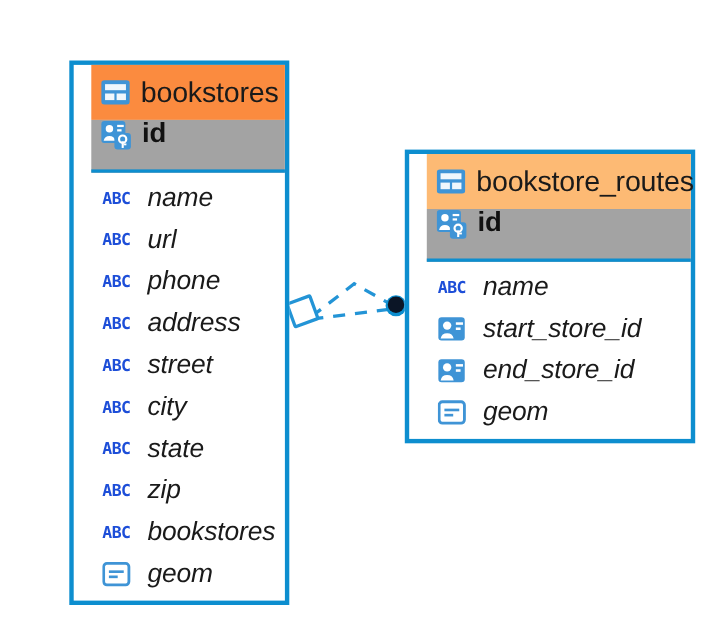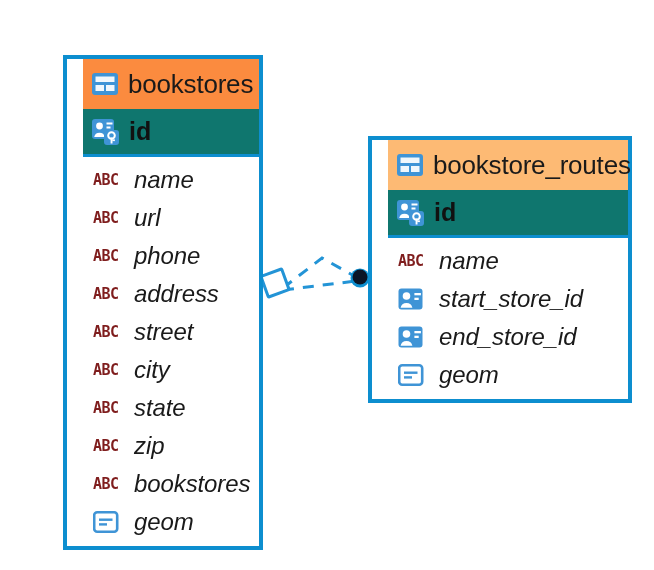--- a/index.html
+++ b/index.html
@@ -31,26 +31,26 @@
     font-size:26px;
     color:#1a1a1a;
     line-height:1;
     white-space:nowrap;
     letter-spacing:-0.2px;
   }
   .header-orange{background:#fb8b3f;}
   .header-gray{background:#fdba74;}
 
   .pk-row{
-    display:flex;align-items:center;gap:9px;
+    display:flex;gap:9px;
     height:48px;
     padding:0 8px 0 9px;
     box-sizing:border-box;
     border-bottom:3px solid #0d8ecf;
-    background:#0f766e;
+    background:#a3a3a3;
   }
   .pk-row .fname{
     font-size:25px;font-weight:bold;color:#111;
     line-height:1;white-space:nowrap;
   }
 
   .fields{padding:4px 0 5px 0;}
   .field-row{
     display:flex;align-items:center;gap:9px;
     height:38px;
@@ -62,21 +62,21 @@
     white-space:nowrap;letter-spacing:-0.1px;font-style:italic;
   }
 
   
   .icon{flex:0 0 auto;display:block;}
   .icon svg{display:block;}
   .abc{
     flex:0 0 auto;
     font-family:"DejaVu Sans Mono","Liberation Mono",monospace;
     font-size:15px;font-weight:bold;
-    color:#7f1d1d;
+    color:#1d4ed8;
     letter-spacing:-0.5px;
     line-height:1;
     width:32px;
     text-align:left;
   }
 
   
   #connector{position:absolute;left:0;top:0;width:654px;height:570px;pointer-events:none;}
 </style>
 </head>

